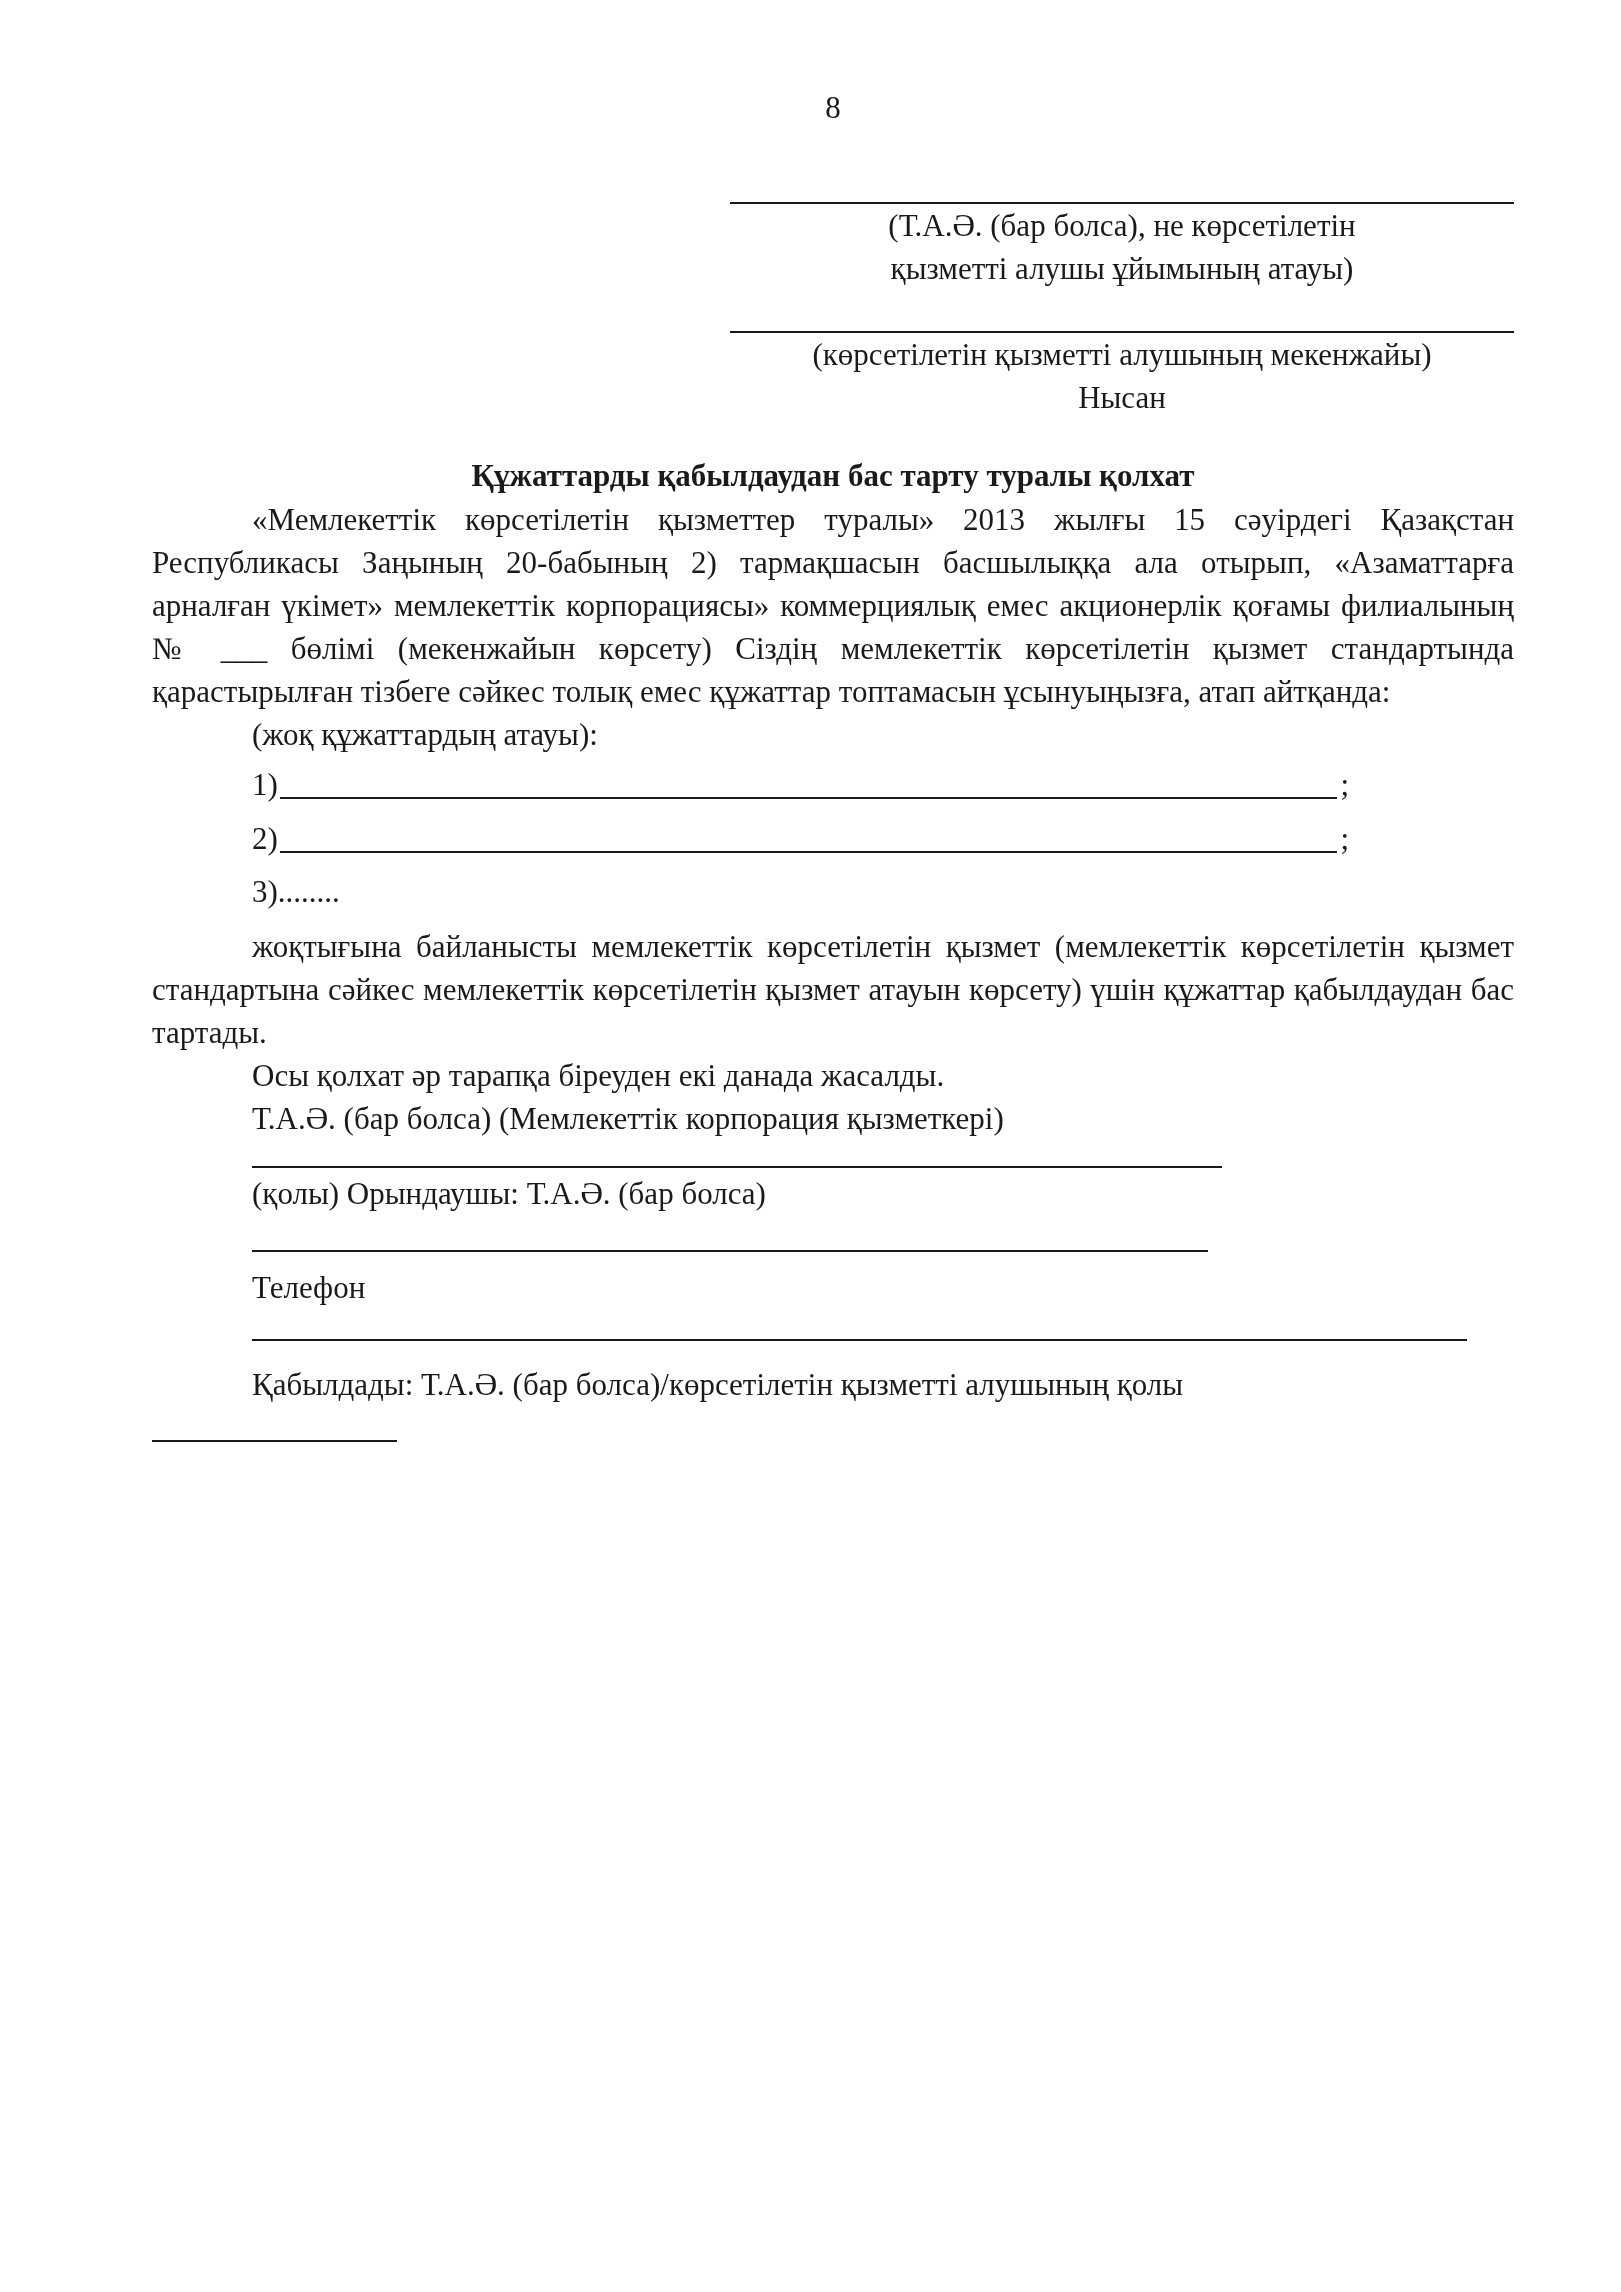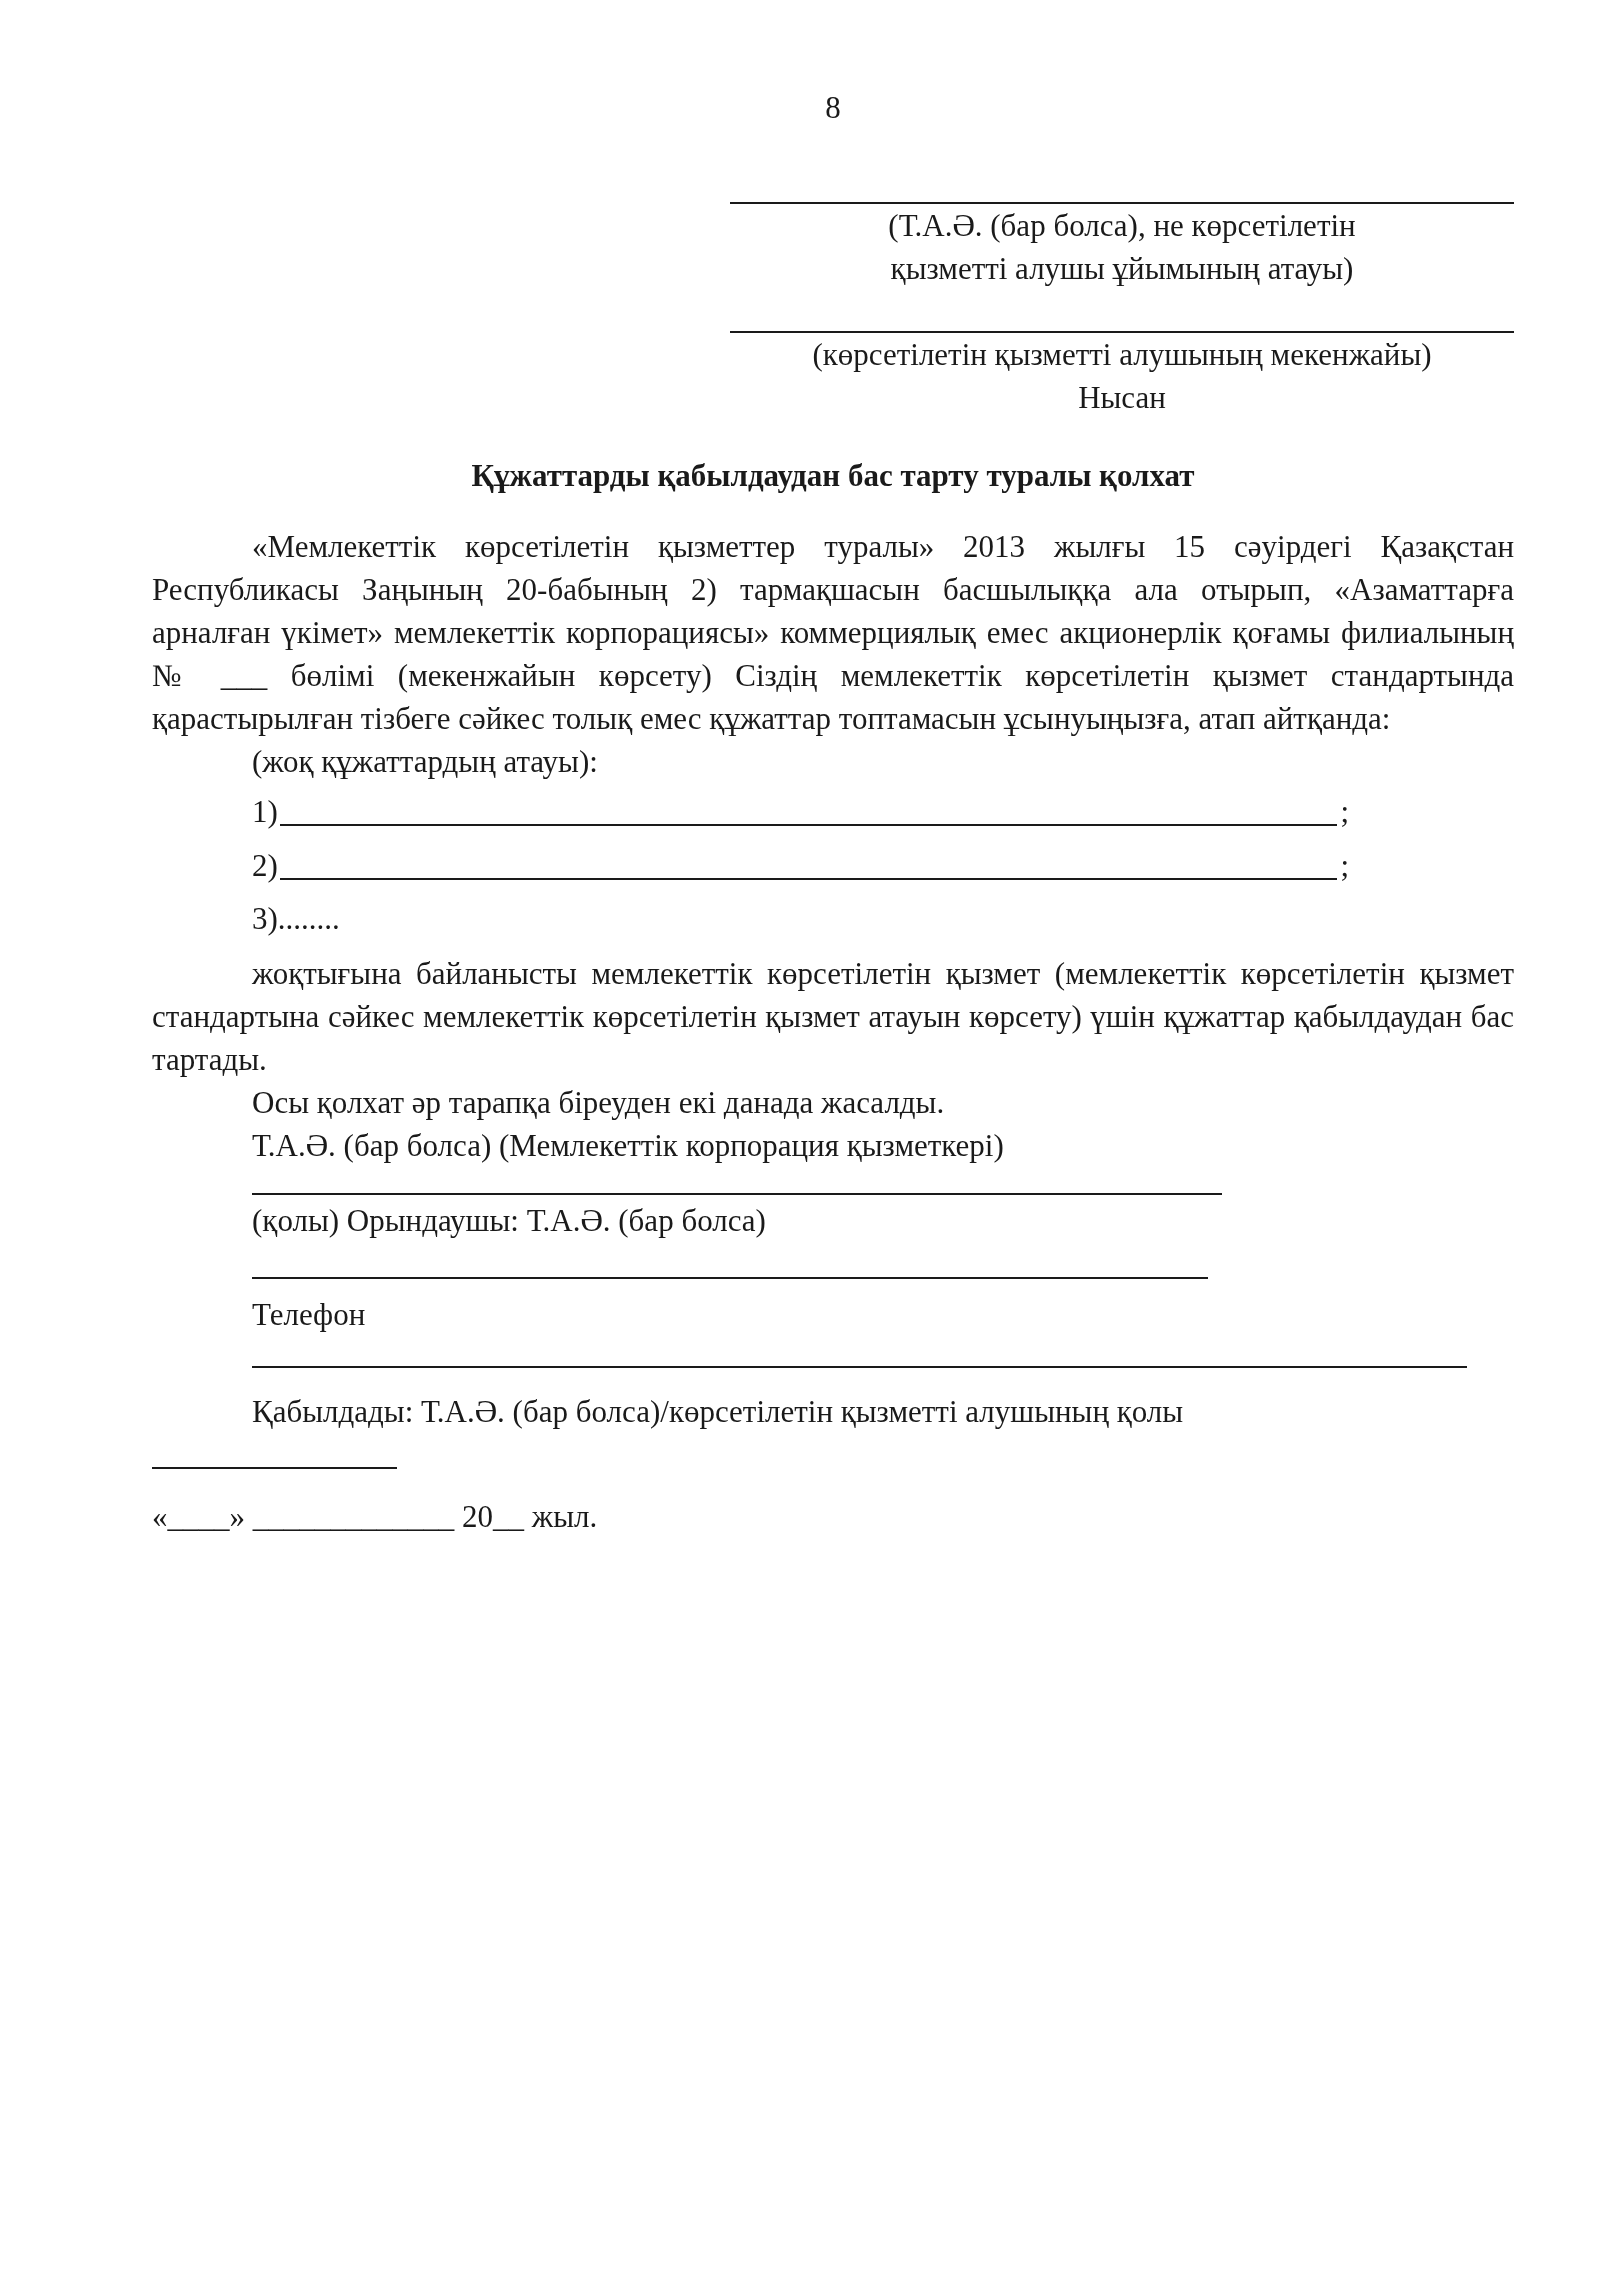--- a/index.html
+++ b/index.html
@@ -48,21 +48,21 @@
   .form-label { }
   .doc-title {
     margin-top: 35px;
     text-align: center;
     font-weight: bold;
   }
   .para {
     text-align: justify;
     text-indent: 100px;
   }
-  .para-intro { margin-top: 28px; }
+  .para-intro { margin-top: 1px; }
   .indent-line { text-indent: 100px; }
   .item-row {
     display: flex;
     align-items: flex-end;
     height: 43px;
     margin: 6.9px 165px 0 100px;
   }
   .item-row-2 { margin-top: 10.8px; }
   .item-3 { margin-top: 10.8px; }
   .item-fill {
@@ -137,17 +137,16 @@
     <div class="sig-rule sig-rule-2"></div>
 
     <div class="indent-line phone-line">Телефон</div>
 
     <div class="sig-rule phone-rule"></div>
 
     <div class="indent-line received">Қабылдады: Т.А.Ә. (бар болса)/көрсетілетін қызметті алушының қолы</div>
 
     <div class="sig-rule short-rule"></div>
 
-    <div class="date-line">«____» _____________ 20__ жыл.</div>
 
   </div>
 </div>
 
 
 </body></html>

